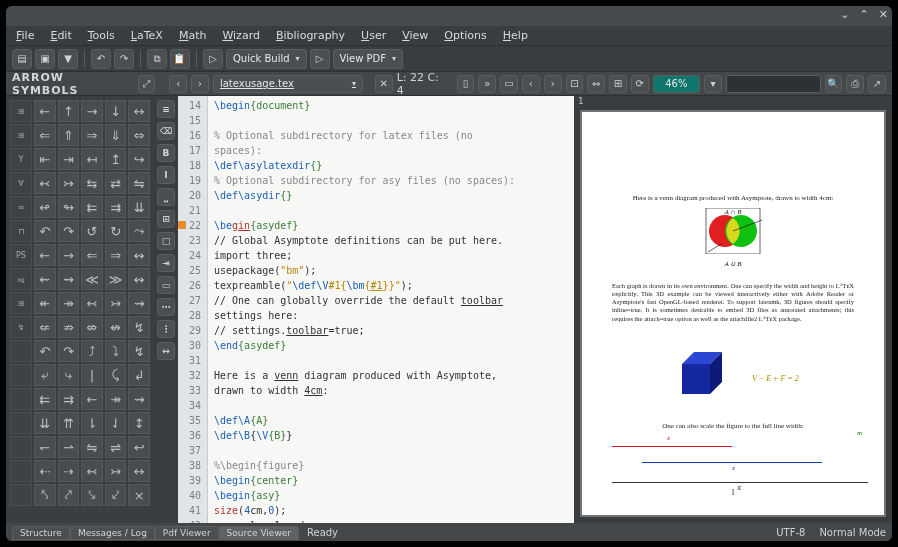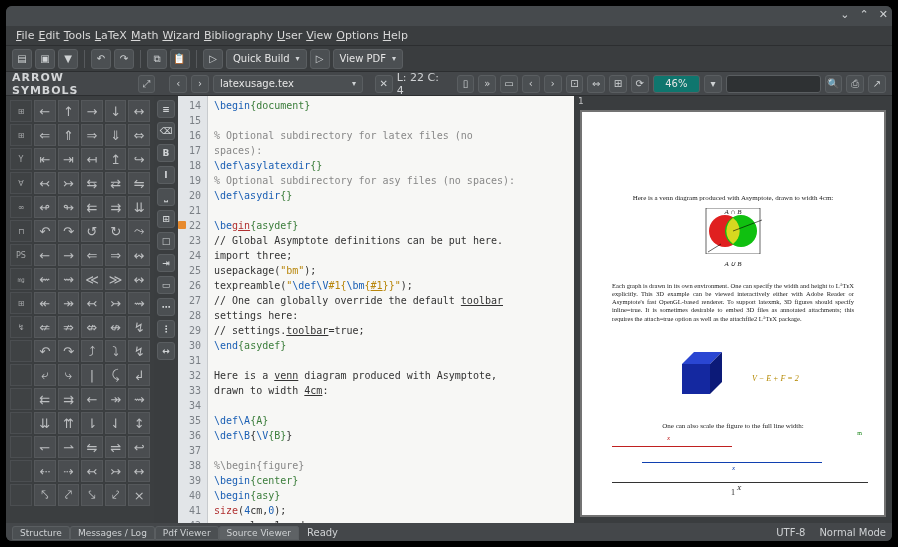--- a/index.html
+++ b/index.html
@@ -6,35 +6,35 @@
   html, body { width: 898px; height: 547px; font-family: "DejaVu Sans", sans-serif; font-size: 11px; background: #000; overflow: hidden; }
 
   .window { position: absolute; left: 6px; top: 6px; width: 886px; height: 535px; background: #3a3d3f; border-radius: 6px; display: flex; flex-direction: column; overflow: hidden; }
 
   
   .titlebar { height: 20px; background: #464a4d; display: flex; align-items: center; justify-content: center; position: relative; color: #d9d9d9; font-size: 11px; }
   .titlebar .winbtns { position: absolute; right: 4px; top: 2px; display: flex; gap: 10px; color: #cfd2d4; font-size: 11px; }
   .titlebar .winbtns span { cursor: pointer; }
 
   
-  .menubar { height: 20px; background: #3a3d3f; display: flex; align-items: center; gap: 4px; padding: 0 10px; color: #d9d9d9; font-size: 11px; border-bottom: 1px solid #2c2e30; }
+  .menubar { height: 20px; background: #3a3d3f; display: flex; align-items: center; gap: 16px; padding: 0 10px; color: #d9d9d9; font-size: 11px; border-bottom: 1px solid #2c2e30; }
   .menubar span u { text-decoration: underline; }
 
   
   .toolbar { height: 26px; background: #3a3d3f; display: flex; align-items: center; gap: 3px; padding: 0 6px; border-bottom: 1px solid #2c2e30; }
   .tbtn { width: 20px; height: 20px; background: #4b4f52; border: 1px solid #5a5e61; border-radius: 3px; display: inline-flex; align-items: center; justify-content: center; color: #cfd2d4; font-size: 10px; }
   .tsep { width: 1px; height: 18px; background: #575a5d; margin: 0 3px; }
   .tdrop { height: 20px; background: #4b4f52; border: 1px solid #5a5e61; border-radius: 3px; display: inline-flex; align-items: center; padding: 0 6px; color: #e6e6e6; font-size: 10px; gap: 4px; text-align: center; }
   .tdrop::after { content: "▾"; color: #cfd2d4; font-size: 8px; margin-left: 2px; }
 
   
   .subbar { height: 24px; background: #44474a; display: flex; align-items: center; gap: 4px; padding: 0 6px; color: #d0d2d4; font-size: 11px; border-bottom: 1px solid #2c2e30; }
   .arrowlbl { font-weight: bold; color: #d4d6d8; letter-spacing: 1px; font-size: 11px; }
   .subbar .navbtn { width: 18px; height: 18px; background: #4b4f52; border: 1px solid #5a5e61; border-radius: 3px; display: inline-flex; align-items: center; justify-content: center; color: #cfd2d4; font-size: 10px; }
-  .fileDrop { flex: 0 0 150px; height: 18px; background: #4b4f52; border: 1px solid #5a5e61; border-radius: 3px; display: flex; align-items: center; padding: 0 6px; color: #e6e6e6; font-size: 10px; }
+  .fileDrop { flex: 0 0 150px; height: 18px; background: #4b4f52; border: 1px solid #5a5e61; border-radius: 3px; display: flex; align-items: center; padding: 0 6px; color: #e6e6e6; font-size: 10px; text-decoration: underline; }
   .fileDrop::after { content: "▾"; margin-left: auto; font-size: 8px; color: #cfd2d4; }
   .linecol { display: flex; align-items: center; gap: 4px; margin-left: 8px; }
   .subbar .spacer { flex: 1; }
   .zoomBox { width: 48px; height: 18px; background: #0f766e; border: 1px solid #5a5e61; border-radius: 3px; display: inline-flex; align-items: center; justify-content: center; color: #e6e6e6; font-size: 10px; }
   .searchBox { width: 96px; height: 18px; background: #2e3133; border: 1px solid #5a5e61; border-radius: 3px; }
 
   
   .body { flex: 1; display: flex; overflow: hidden; }
 
   

